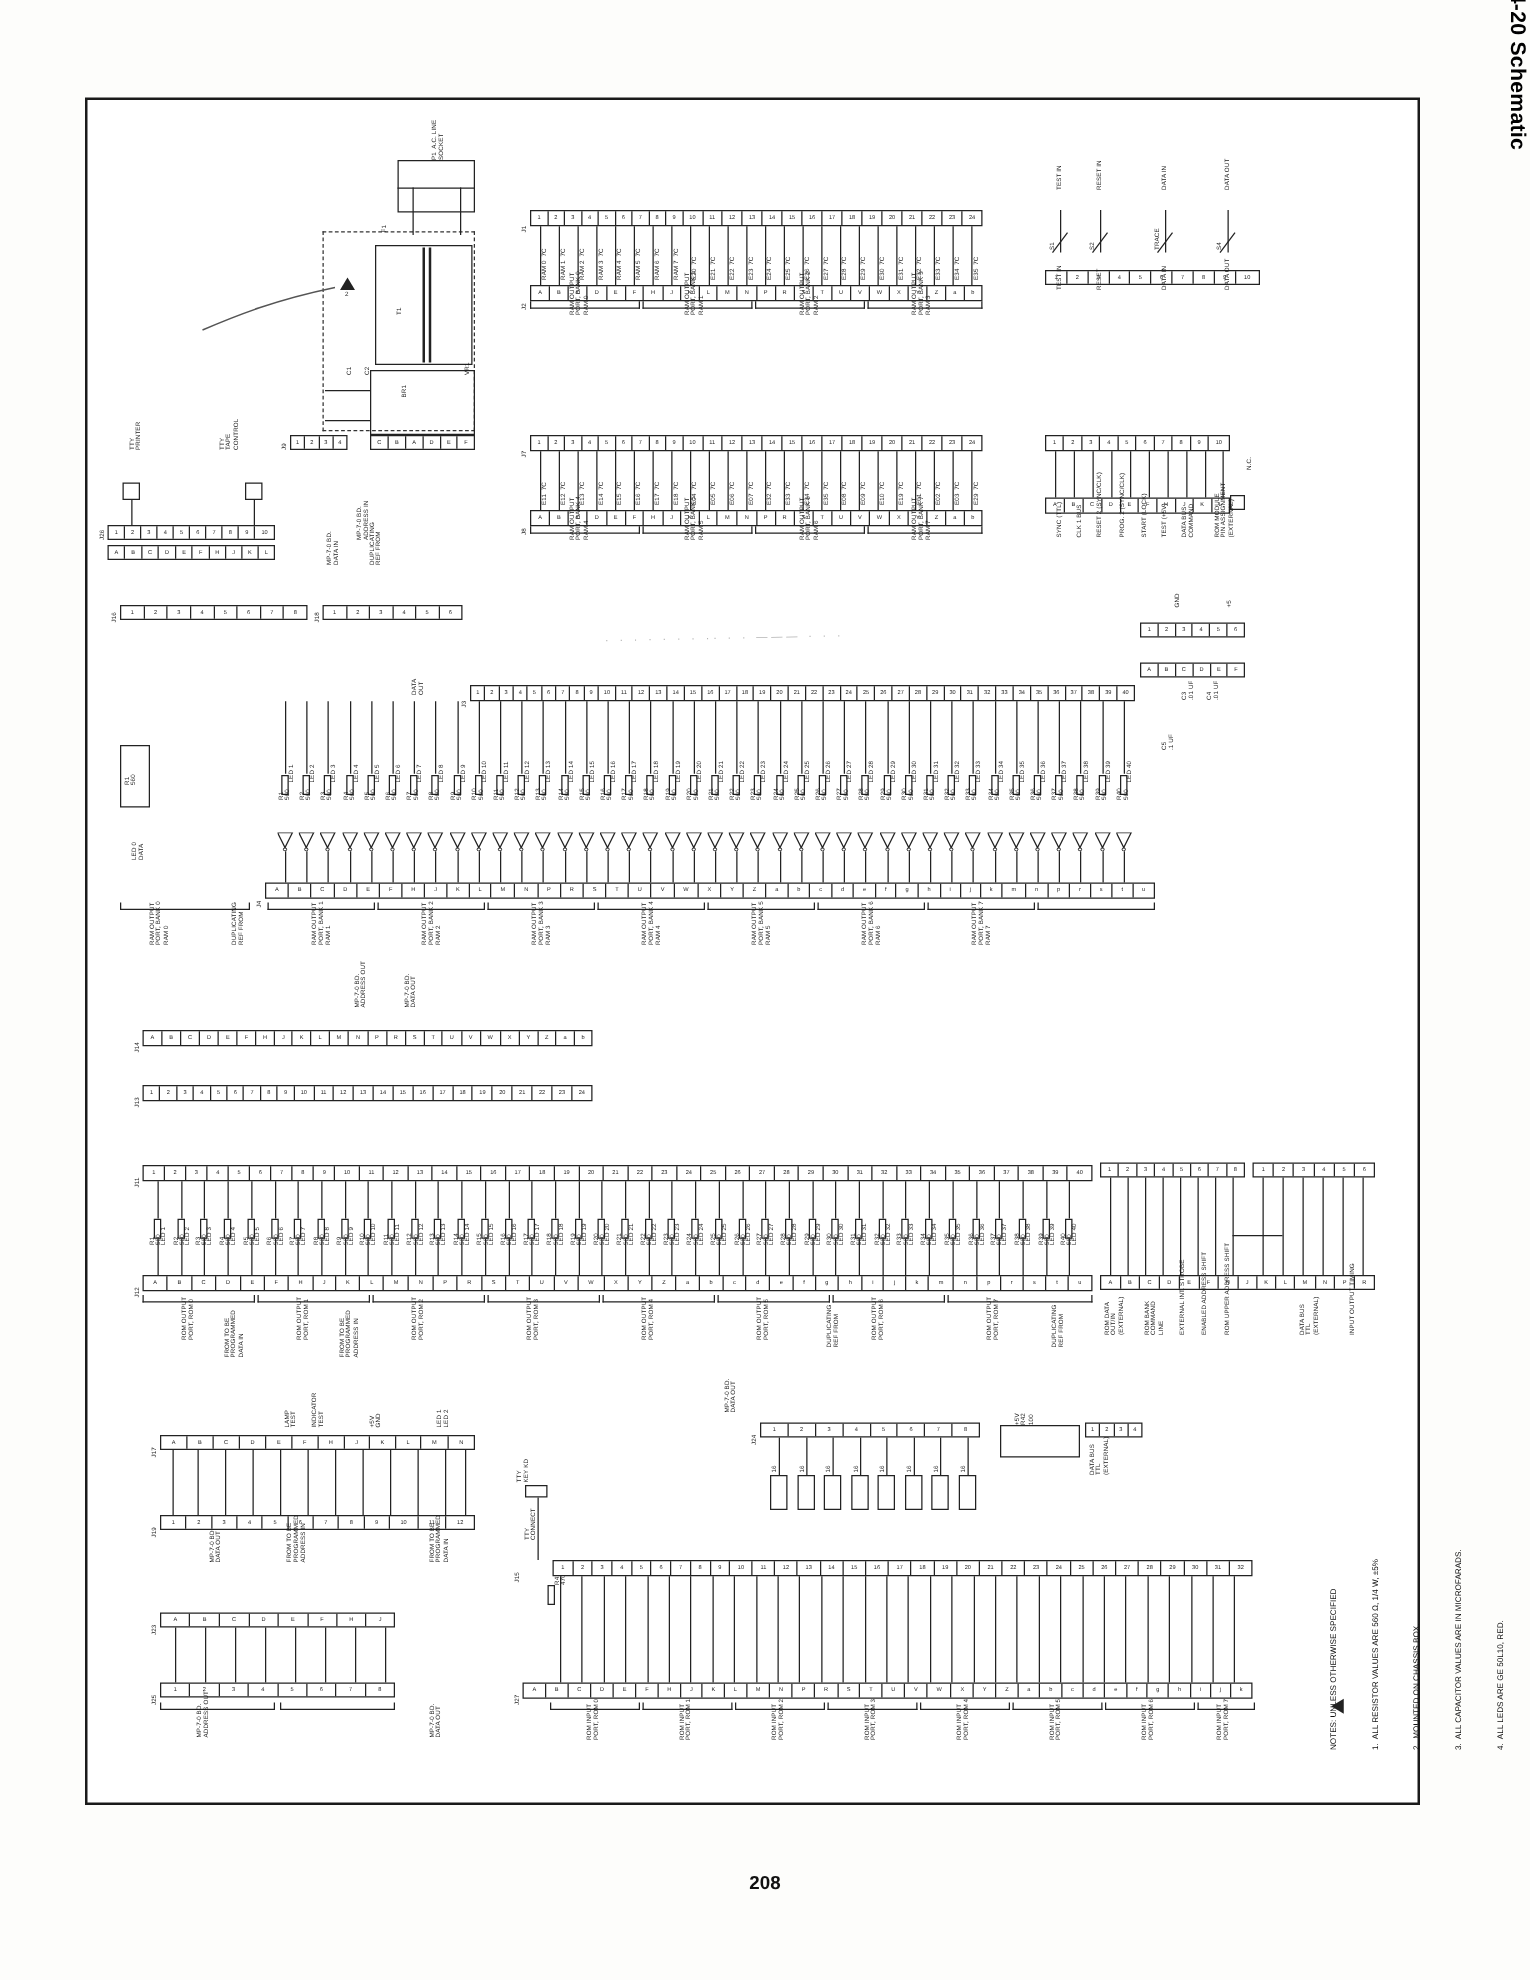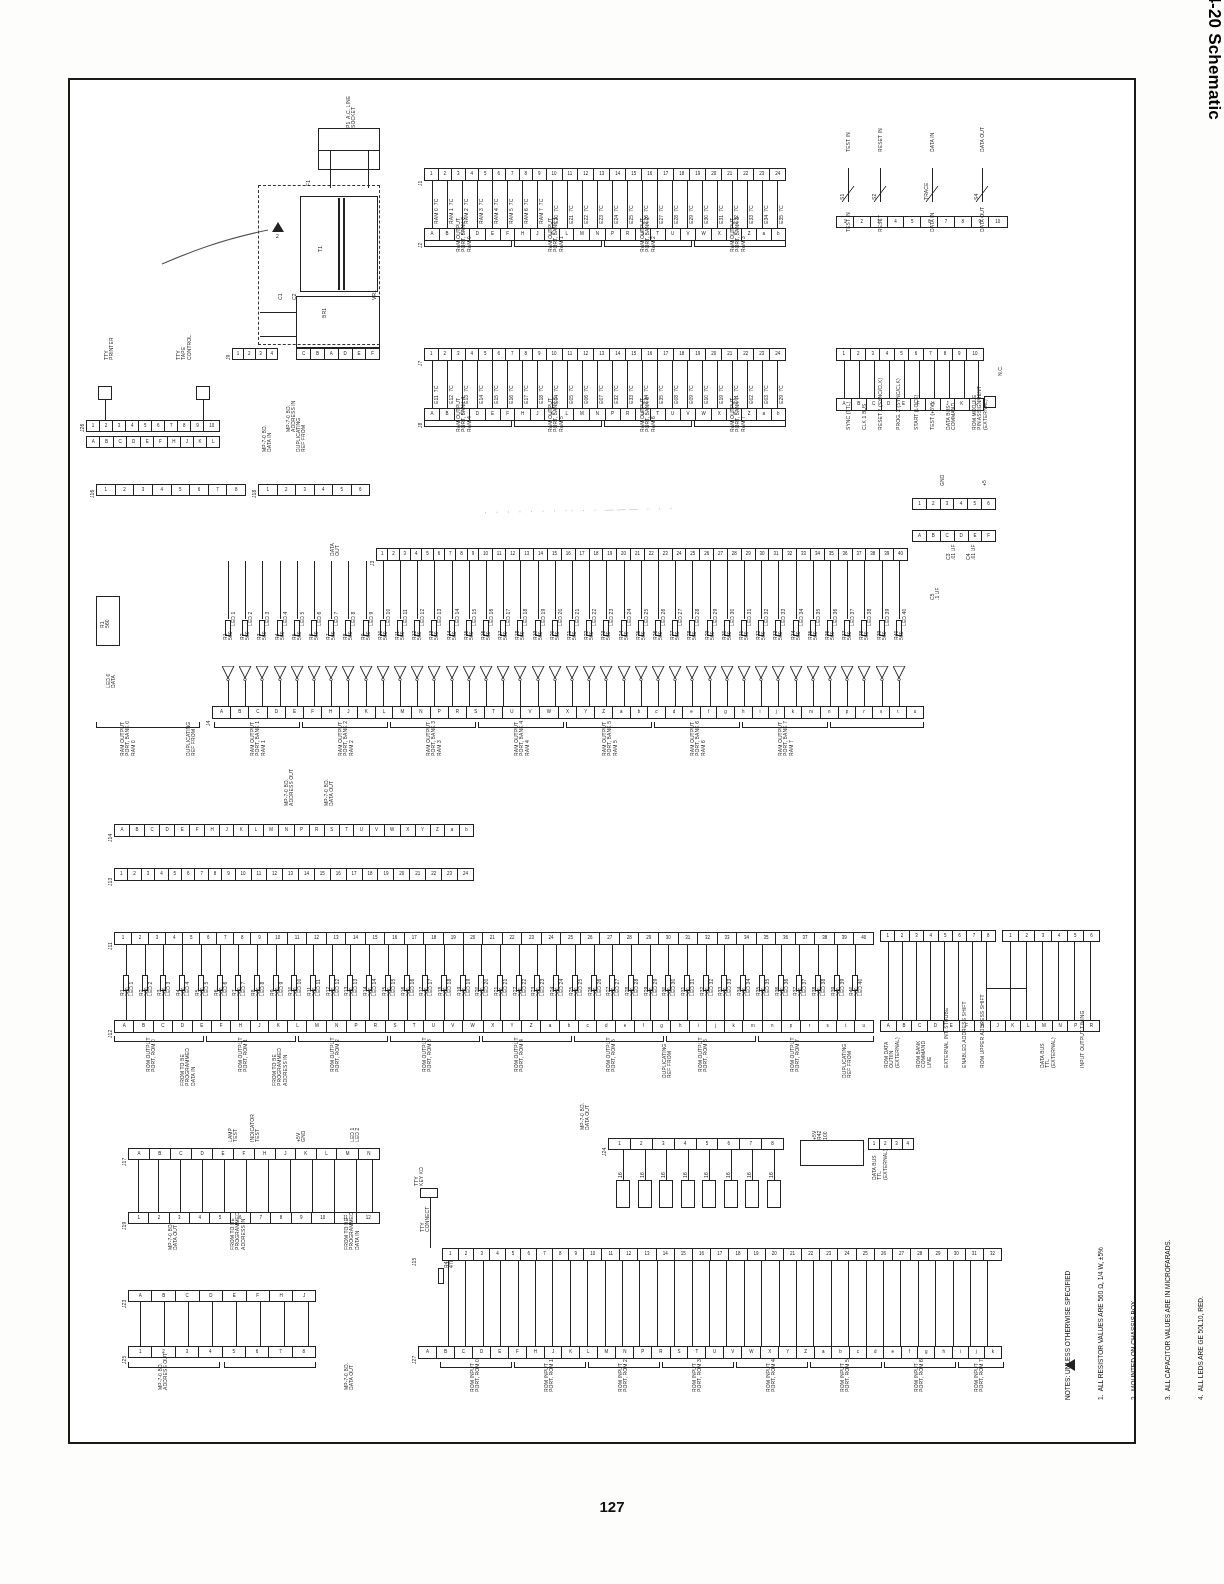--- a/index.html
+++ b/index.html
@@ -171,21 +171,21 @@
 </style>
 </head>
 <body>
 
 <div id="page">
 
   <div id="sheet-border"></div>
 
   <div id="sheet-title">MCB4-20 Schematic</div>
 
-  <div id="page-number">127</div>
+  <div id="page-number">208</div>
 
   <div class="dashbox" style="left:258px;top:185px;width:122px;height:160px;"></div>
 
   <div class="boxline" style="left:318px;top:128px;width:62px;height:42px;"></div>
   <div class="vlabel" style="left:346px;top:128px;">P1  A.C. LINE
 SOCKET</div>
   <div class="wire-h" style="left:318px;top:150px;width:62px;"></div>
   <div class="wire-v" style="left:330px;top:150px;height:38px;"></div>
   <div class="wire-v" style="left:368px;top:150px;height:38px;"></div>
 

